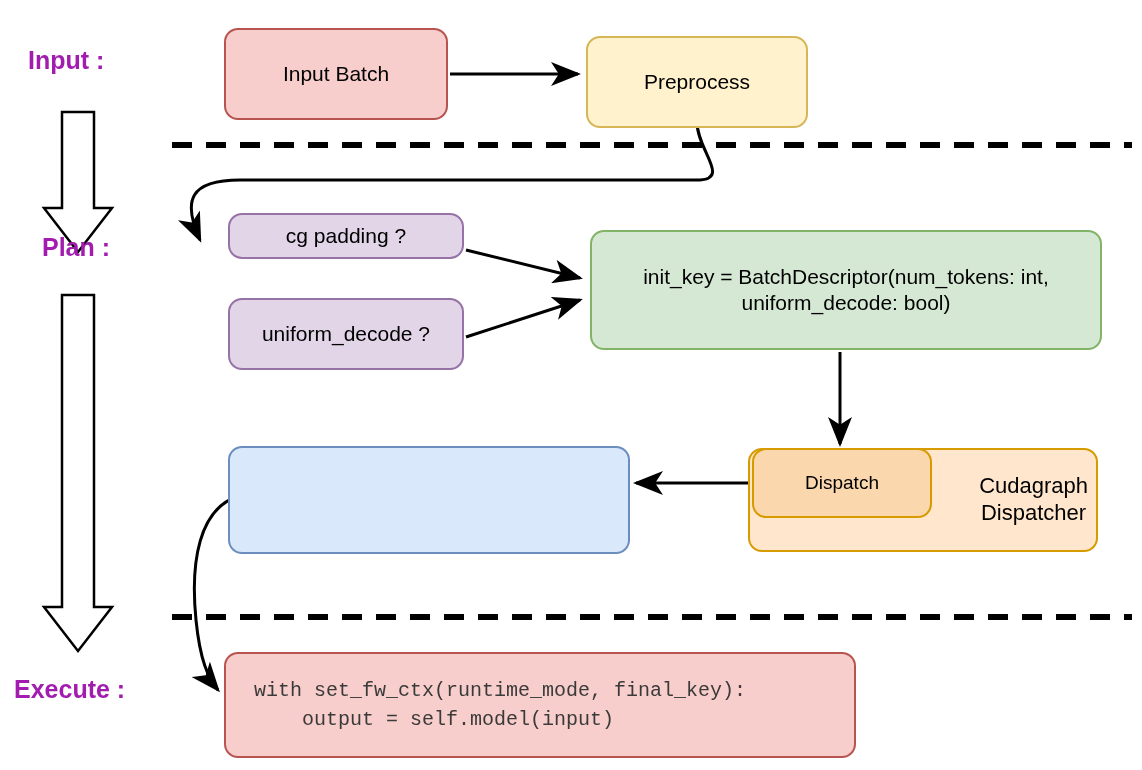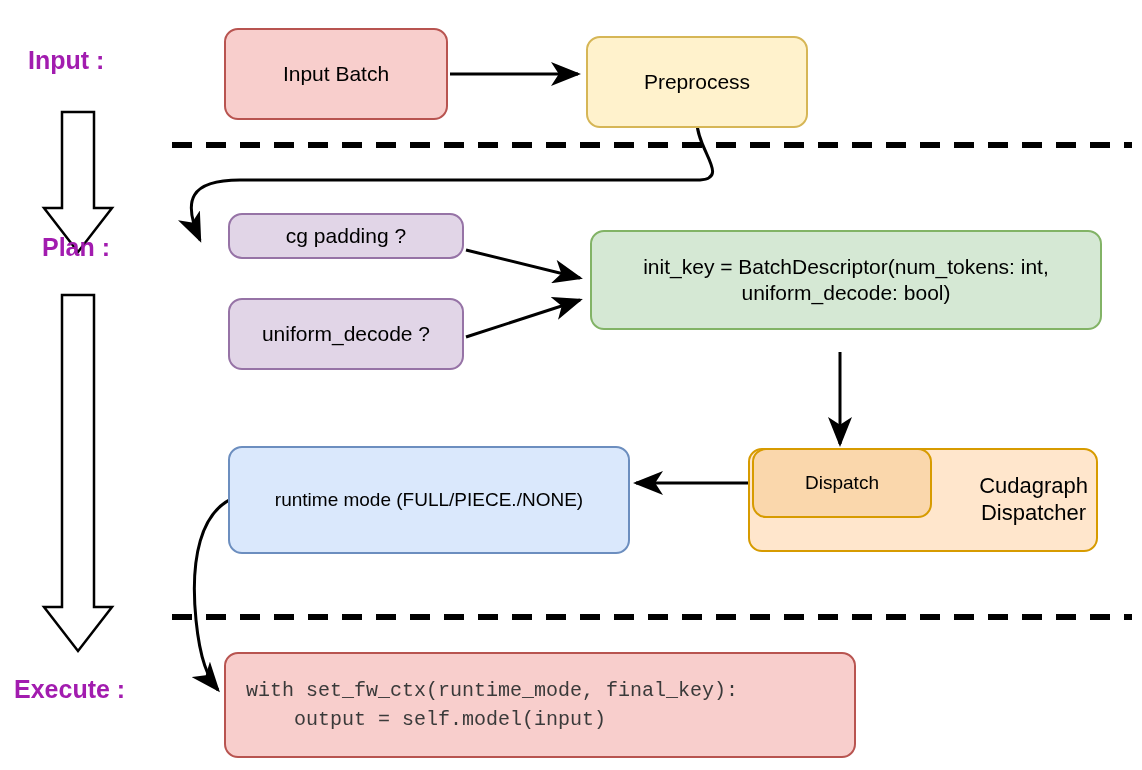--- a/index.html
+++ b/index.html
@@ -73,30 +73,30 @@
     border-color: #d79b00;
   }
   .node-orange-inner {
     background: #fad7ac;
     border-color: #d79b00;
   }
   #node-input-batch   { left: 224px; top: 28px;  width: 224px; height: 92px;  font-size: 21px; }
   #node-preprocess    { left: 586px; top: 28px;  width: 222px; height: 92px;  font-size: 21px; margin-top: 8px; }
   #node-cg-padding    { left: 228px; top: 213px; width: 236px; height: 46px;  font-size: 21px; }
   #node-uniform-dec   { left: 228px; top: 298px; width: 236px; height: 72px;  font-size: 21px; }
-  #node-init-key      { left: 590px; top: 230px; width: 512px; height: 100px; font-size: 21px; padding: 0 12px; }
+  #node-init-key      { left: 590px; top: 230px; width: 512px; height: 120px; font-size: 21px; padding: 0 12px; }
   #node-runtime-mode  { left: 228px; top: 446px; width: 402px; height: 108px; font-size: 19px; padding: 0 10px; }
   #node-cudagraph     { left: 748px; top: 448px; width: 350px; height: 104px; font-size: 22px;
                         align-items: center; justify-content: flex-end; padding-right: 8px; }
   #node-dispatch      { left: 752px; top: 448px; width: 180px; height: 70px;  font-size: 19px; }
   #node-code          { left: 224px; top: 652px; width: 632px; height: 106px;
                         font-family: "Liberation Mono", "DejaVu Sans Mono", monospace;
                         font-size: 20px; color: #3a3a3a;
                         align-items: center; justify-content: flex-start; text-align: left;
-                        padding-left: 20px; white-space: pre; line-height: 1.45; }
+                        padding-left: 28px; white-space: pre; line-height: 1.45; }
   #label-input   { left: 28px; top: 46px; }
   #label-plan    { left: 42px; top: 233px; }
   #label-execute { left: 14px; top: 675px; }
 </style>
 </head>
 <body>
 
 <div id="canvas">
 
   <svg class="layer" viewBox="0 0 1142 770">
@@ -150,21 +150,21 @@
 
   <div class="node node-green" id="node-init-key">
     <span>
       <span>init_key = BatchDescriptor(num_tokens: int,</span><br>
       <span>uniform_decode: bool)</span>
     </span>
   </div>
 
   <div class="node node-blue" id="node-runtime-mode">
     <span>
-      <span>runtime mode (FULL/PIECE./NONE)</span><br>
+      <br>
     </span>
   </div>
 
   <div class="node node-orange-outer" id="node-cudagraph">
     <span>
       <span>Cudagraph</span><br>
       <span>Dispatcher</span>
     </span>
   </div>
 

